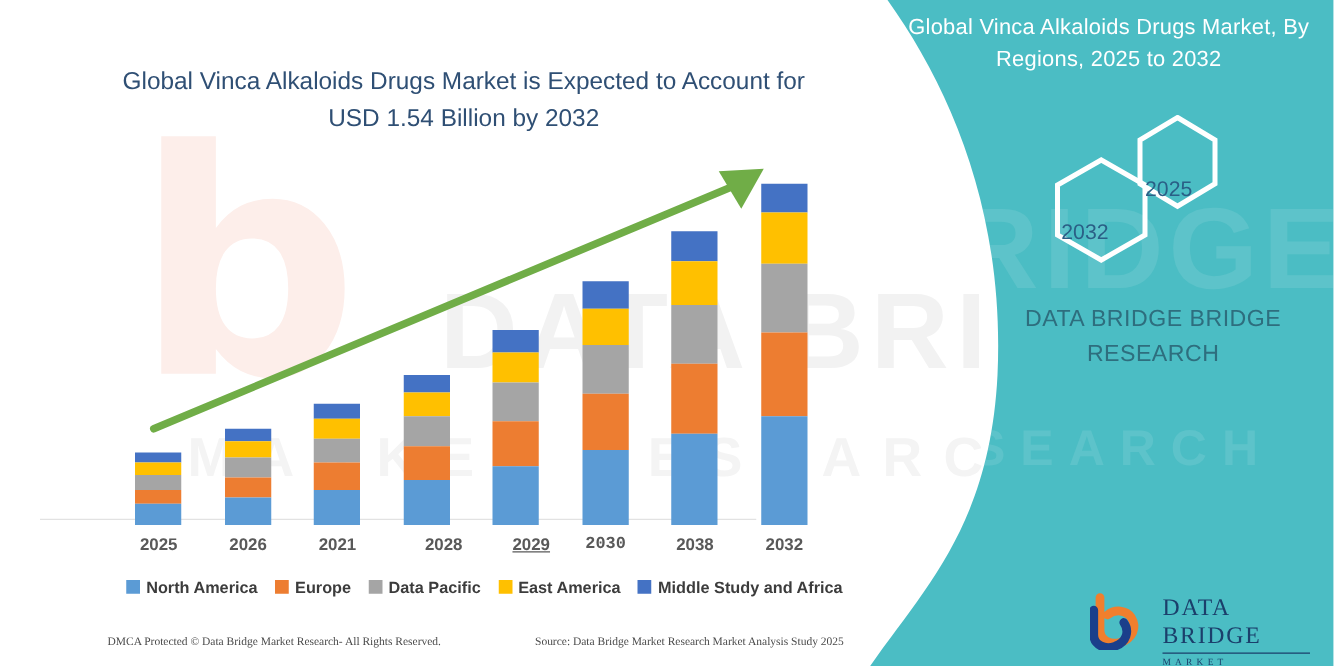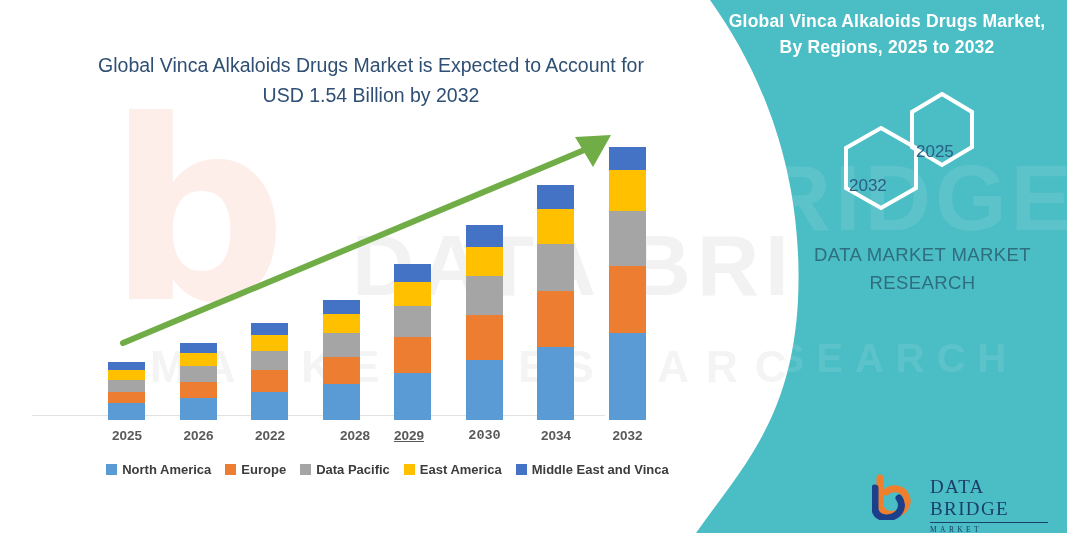--- a/index.html
+++ b/index.html
@@ -29,21 +29,21 @@
     font-size:44px;line-height:44px;font-weight:600;
     color:#f4f4f4;letter-spacing:17px;white-space:nowrap;
   }
 
   
   .teal-panel{position:absolute;left:680px;top:0;width:387px;height:533px;}
   .panel-title{
     position:absolute;left:722px;top:8px;width:330px;
     text-align:center;
     color:#ffffff;font-size:17.5px;line-height:26px;
-    font-weight:700;letter-spacing:.2px;
+    font-weight:400;letter-spacing:.2px;
   }
   .dbmr-text{
     position:absolute;left:790px;top:241px;width:265px;
     text-align:center;color:#2e6e7e;
     font-size:18.5px;line-height:28px;letter-spacing:.4px;
   }
 
   .hex-area{position:absolute;left:820px;top:92px;width:190px;height:125px;}
   .hex-label{
     position:absolute;color:#2a5f86;font-size:17px;font-weight:400;
@@ -139,21 +139,21 @@
 
   <div class="hex-area">
     <svg width="190" height="125" viewBox="0 0 190 125">
       <polygon points="55,22 90,42 90,82 55,102 20,82 20,42" fill="none" stroke="#ffffff" stroke-width="4" transform="translate(6,14)"></polygon>
       <polygon points="130,2 160,20 160,55 130,73 100,55 100,20" fill="none" stroke="#ffffff" stroke-width="4" transform="translate(-8,0)"></polygon>
     </svg>
     <span class="hex-label hex-2025">2025</span>
     <span class="hex-label hex-2032">2032</span>
   </div>
 
-  <div class="dbmr-text">DATA MARKET MARKET RESEARCH</div>
+  <div class="dbmr-text">DATA BRIDGE BRIDGE RESEARCH</div>
 
   <div class="logo">
     <svg width="52" height="46" viewBox="0 0 52 46">
       <path d="M8 4 L8 30 C 8 38, 16 42, 24 40 C 34 37, 38 28, 33 20 C 29 14, 20 13, 14 18" fill="none" stroke="#F07F2D" stroke-width="7" stroke-linecap="round"></path>
       <path d="M3 14 L3 34 C 3 42, 12 46, 20 43 C 29 40, 32 31, 27 24" fill="none" stroke="#1B3F8B" stroke-width="7" stroke-linecap="round"></path>
     </svg>
     <div class="logo-txt">
       <div class="logo-name">DATA BRIDGE</div>
       <div class="logo-rule"></div>
       <div class="logo-sub">MARKET RESEARCH</div>
@@ -217,25 +217,25 @@
         <div class="seg" style="height: 87.1549px; background: rgb(91, 155, 213);"></div>
         <div class="seg" style="height: 66.6479px; background: rgb(237, 125, 49);"></div>
         <div class="seg" style="height: 55.1127px; background: rgb(165, 165, 165);"></div>
         <div class="seg" style="height: 41.0141px; background: rgb(255, 192, 0);"></div>
         <div class="seg" style="height: 23.0704px; background: rgb(68, 114, 196);"></div>
       </div>
     </div>
   <div class="xlabels" id="xlabels">
       <div class="xlab" style="left: 22px;">2025</div>
       <div class="xlab" style="left: 93.5px;">2026</div>
-      <div class="xlab" style="left: 165px;">2022</div>
+      <div class="xlab" style="left: 165px;">2021</div>
       <div class="xlab" style="left: 250px;">2028</div>
-      <div class="xlab" style="left: 304px; text-decoration: underline;">2029</div>
+      <div class="xlab" style="left: 320px; text-decoration: underline;">2029</div>
       <div class="xlab" style="left: 379.5px; font-family: Liberation Mono, monospace;">2030</div>
-      <div class="xlab" style="left: 451px;">2034</div>
+      <div class="xlab" style="left: 451px;">2038</div>
       <div class="xlab" style="left: 522.5px;">2032</div>
     </div>
 
   <div class="arrow">
     <svg width="615" height="310" viewBox="0 0 615 310">
       <line x1="48" y1="228" x2="514" y2="33" stroke="#70AD47" stroke-width="6" stroke-linecap="round"></line>
       <polygon points="536,20 500,22 518,52" fill="#70AD47"></polygon>
     </svg>
   </div>
 
@@ -251,18 +251,20 @@
       <div class="lg-item">
         <span class="lg-sw" style="background: rgb(165, 165, 165);"></span>
         <span class="lg-tx">Data Pacific</span>
       </div>
       <div class="lg-item">
         <span class="lg-sw" style="background: rgb(255, 192, 0);"></span>
         <span class="lg-tx">East America</span>
       </div>
       <div class="lg-item">
         <span class="lg-sw" style="background: rgb(68, 114, 196);"></span>
-        <span class="lg-tx">Middle East and Vinca</span>
-      </div>
-    </div>
-
+        <span class="lg-tx">Middle Study and Africa</span>
+      </div>
+    </div>
+
+  <div class="foot-l">DMCA Protected © Data Bridge Market Research-  All Rights Reserved.</div>
+  <div class="foot-r">Source: Data Bridge Market Research  Market Analysis Study 2025</div>
 
 </div>
 
 </body></html>

